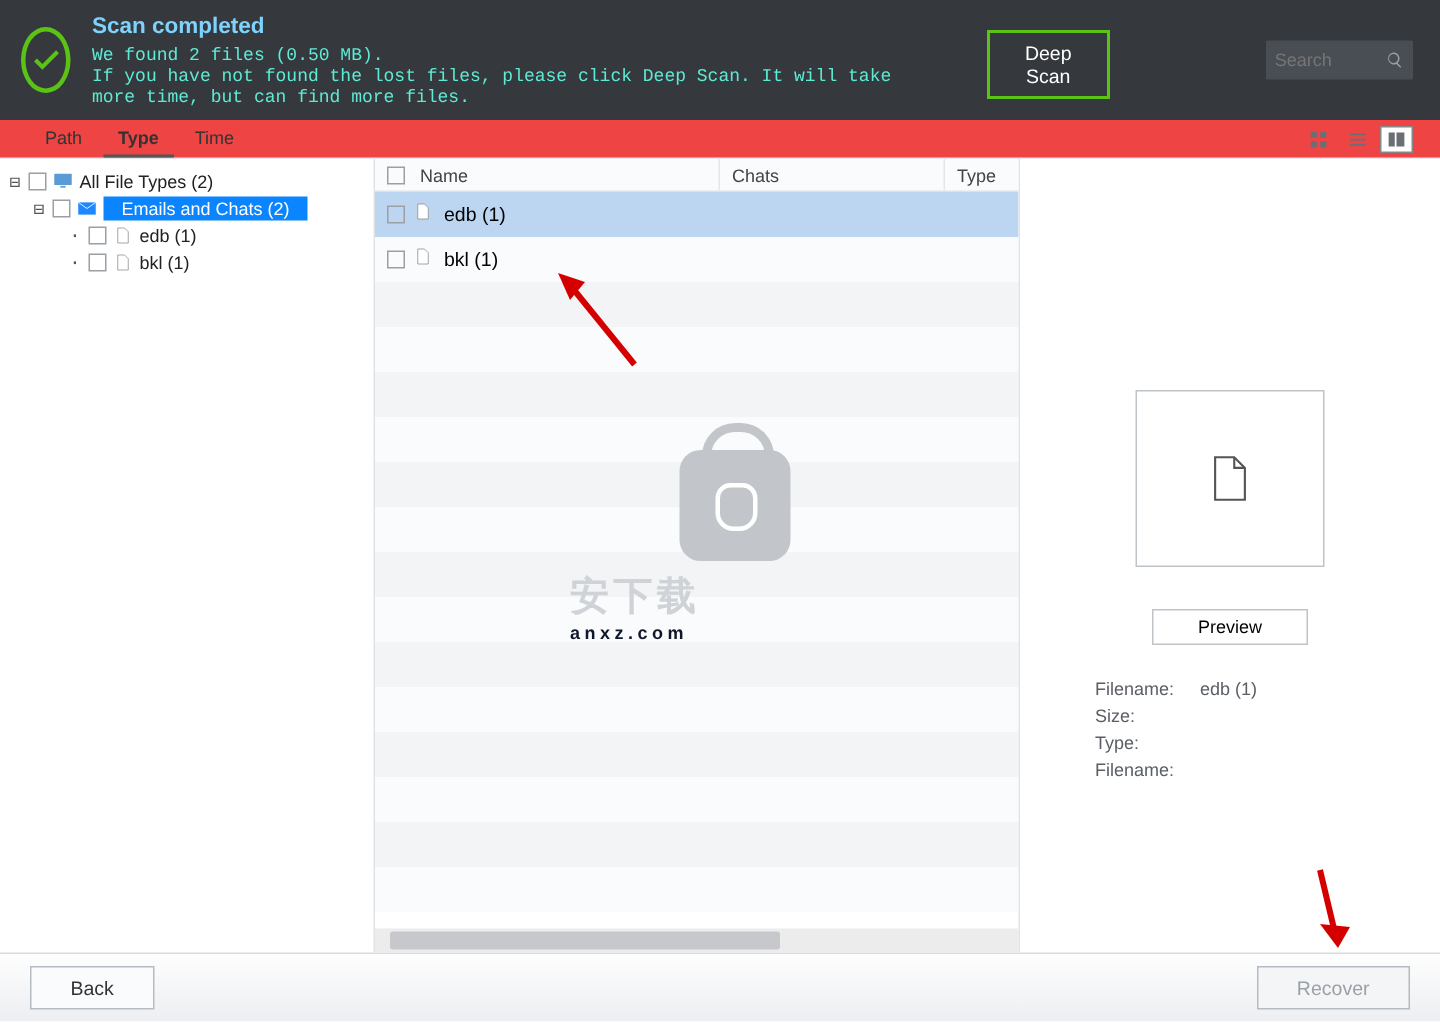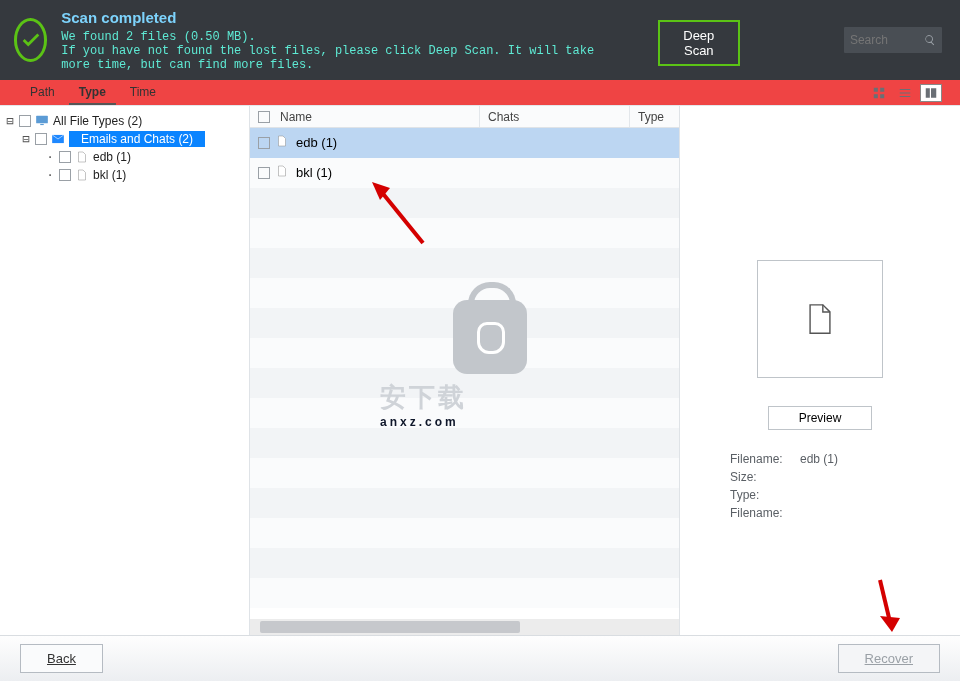--- a/index.html
+++ b/index.html
@@ -150,21 +150,21 @@
   .meta .lbl { display:inline-block; width:70px; }
 
   
   .footer {
     display:flex; align-items:center; height:46px;
     padding:0 20px; background:linear-gradient(#fefefe,#eceef1);
     border-top:1px solid #d9dde1;
   }
   .ft-btn {
     border:1px solid #b5bbc2; background:#fafbfc; padding:6px 26px;
-    font-size:13px; cursor:pointer; color:#333;text-decoration:underline;
+    font-size:13px; cursor:pointer; color:#333;
   }
   .ft-btn.recover { color:#9aa0a6; background:#f4f5f7;margin-left:28px; }
   .ft-spacer{flex:1;}
 
   
   .arrow { position:absolute; pointer-events:none; }
 
   
   .watermark {
     position:absolute; left:380px; top:300px; width:220px;

